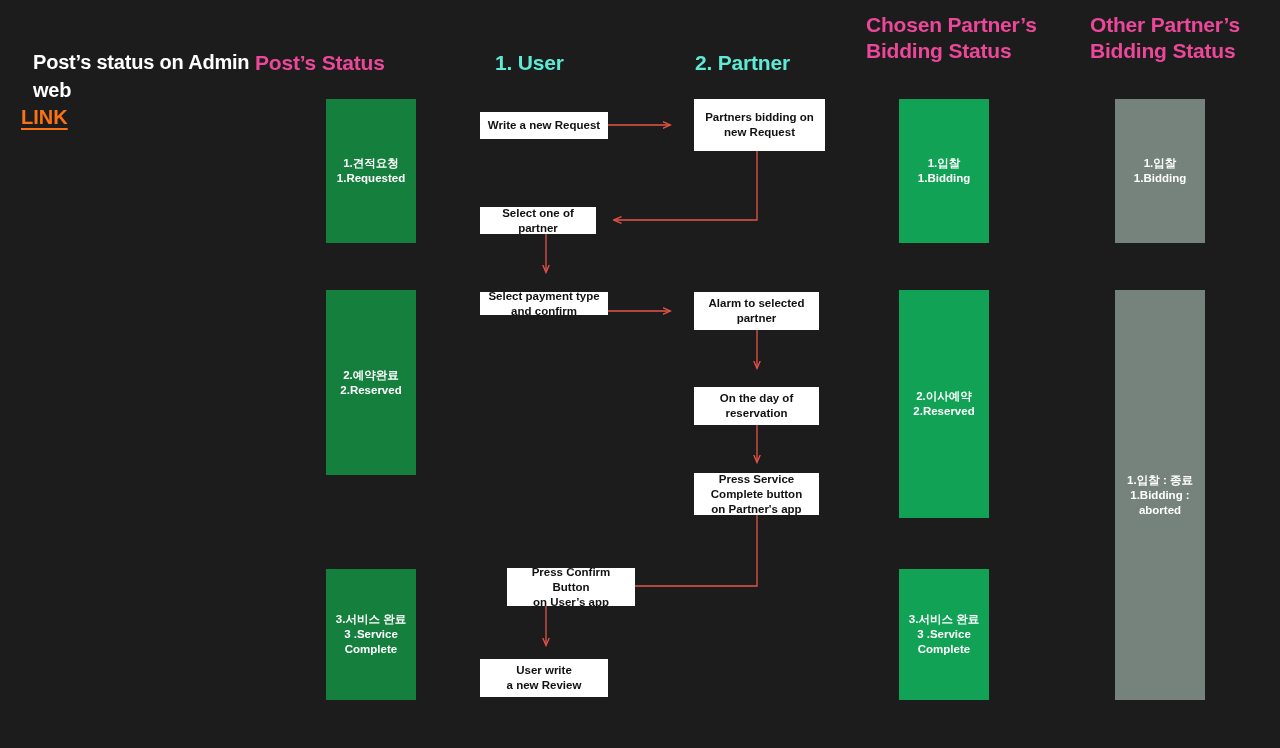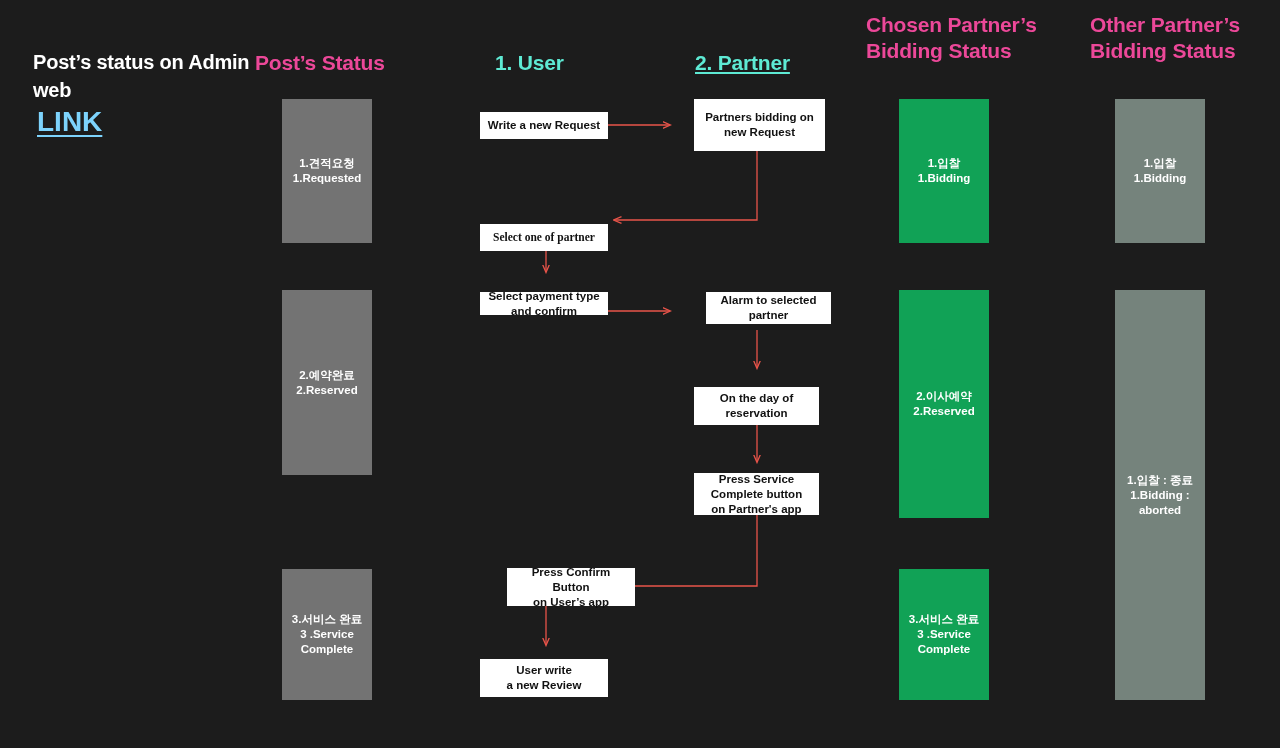--- a/index.html
+++ b/index.html
@@ -20,23 +20,23 @@
     left: 33px; top: 48px;
     width: 220px;
     color: #ffffff;
     font-size: 20px;
     font-weight: bold;
     line-height: 28px;
     letter-spacing: -0.2px;
   }
   .title-link {
     position: absolute;
-    left: 37px; top: 106px;
-    color: #7dd3fc;
-    font-size: 28px;
+    left: 21px; top: 106px;
+    color: #f97316;
+    font-size: 20px;
     font-weight: bold;
     text-decoration: underline;
     text-underline-offset: 4px;
     cursor: pointer;
   }
   .col-head {
     position: absolute;
     font-size: 21px;
     font-weight: bold;
     line-height: 26px;
@@ -53,21 +53,21 @@
     align-items: center;
     justify-content: center;
     text-align: center;
     color: #ffffff;
     font-size: 11.5px;
     font-weight: bold;
     line-height: 15px;
     white-space: pre-line;
     padding: 0 6px;
   }
-  .status-box.blue  { background: #737373; }
+  .status-box.blue  { background: #15803d; margin-left: 44px; }
   .status-box.green { background: #11a256; }
   .status-box.gray  { background: #75837c; }
 
   
   .pbox {
     position: absolute;
     background: #ffffff;
     color: #111111;
     font-size: 11.5px;
     font-weight: bold;
@@ -88,21 +88,21 @@
 
 <div id="canvas">
 
   <div class="title-main">Post’s status on
 Admin web</div>
   <div class="title-link">LINK</div>
 
   <div id="col-heads">
       <div class="col-head dim" style="left: 255px; top: 50px;">Post’s Status</div>
       <div class="col-head bright" style="left: 495px; top: 50px;">1. User</div>
-      <div class="col-head bright" style="left: 695px; top: 50px; text-decoration: underline;">2. Partner</div>
+      <div class="col-head bright" style="left: 695px; top: 50px;">2. Partner</div>
       <div class="col-head dim" style="left: 866px; top: 12px;">Chosen Partner’s
 Bidding Status</div>
       <div class="col-head dim" style="left: 1090px; top: 12px;">Other Partner’s
 Bidding Status</div>
     </div>
 
   <svg class="conn" viewBox="0 0 1280 748" xmlns="http://www.w3.org/2000/svg">
     <defs>
       <marker id="ah" markerWidth="9" markerHeight="9" refX="7.5" refY="4" orient="auto" markerUnits="userSpaceOnUse">
         <path d="M0,0.6 L8,4 L0,7.4" fill="none" stroke="#e8544a" stroke-width="1.3"></path>
@@ -132,32 +132,32 @@
       <div class="status-box blue" style="left: 282px; top: 99px; width: 90px; height: 144px;">1.견적요청
 1.Requested</div>
       <div class="status-box blue" style="left: 282px; top: 290px; width: 90px; height: 185px;">2.예약완료
 2.Reserved</div>
       <div class="status-box blue" style="left: 282px; top: 569px; width: 90px; height: 131px;">3.서비스 완료
 3 .Service
 Complete</div>
     </div>
   <div id="user-layer">
       <div class="pbox" style="left: 480px; top: 112px; width: 128px; height: 27px;">Write a new Request</div>
-      <div class="pbox" style="left: 480px; top: 224px; width: 128px; height: 27px; font-family: Liberation Serif, serif;">Select one of partner</div>
+      <div class="pbox" style="left: 480px; top: 207px; width: 116px; height: 27px;">Select one of partner</div>
       <div class="pbox" style="left: 480px; top: 292px; width: 128px; height: 23px;">Select payment type
 and confirm</div>
       <div class="pbox" style="left: 480px; top: 568px; width: 128px; height: 38px; margin-left: 27px;">Press Confirm Button
 on User’s app</div>
       <div class="pbox" style="left: 480px; top: 659px; width: 128px; height: 38px;">User write
 a new Review</div>
     </div>
   <div id="partner-layer">
       <div class="pbox" style="left: 694px; top: 99px; width: 131px; height: 52px;">Partners bidding on
 new Request</div>
-      <div class="pbox" style="left: 694px; top: 292px; width: 125px; height: 32px; margin-left: 12px;">Alarm to selected
+      <div class="pbox" style="left: 694px; top: 292px; width: 125px; height: 38px;">Alarm to selected
 partner</div>
       <div class="pbox" style="left: 694px; top: 387px; width: 125px; height: 38px;">On the day of
 reservation</div>
       <div class="pbox" style="left: 694px; top: 473px; width: 125px; height: 42px;">Press Service
 Complete button
 on Partner's app</div>
     </div>
   <div id="chosen-layer">
       <div class="status-box green" style="left: 899px; top: 99px; width: 90px; height: 144px;">1.입찰
 1.Bidding</div>

